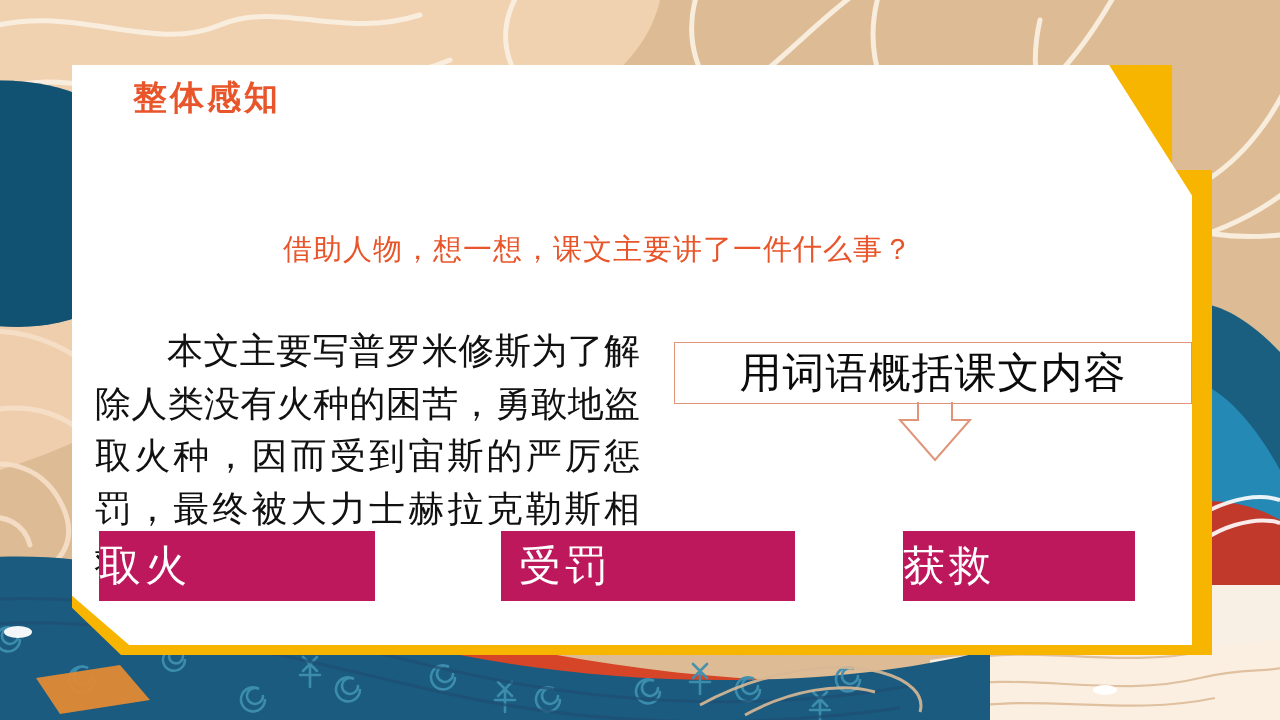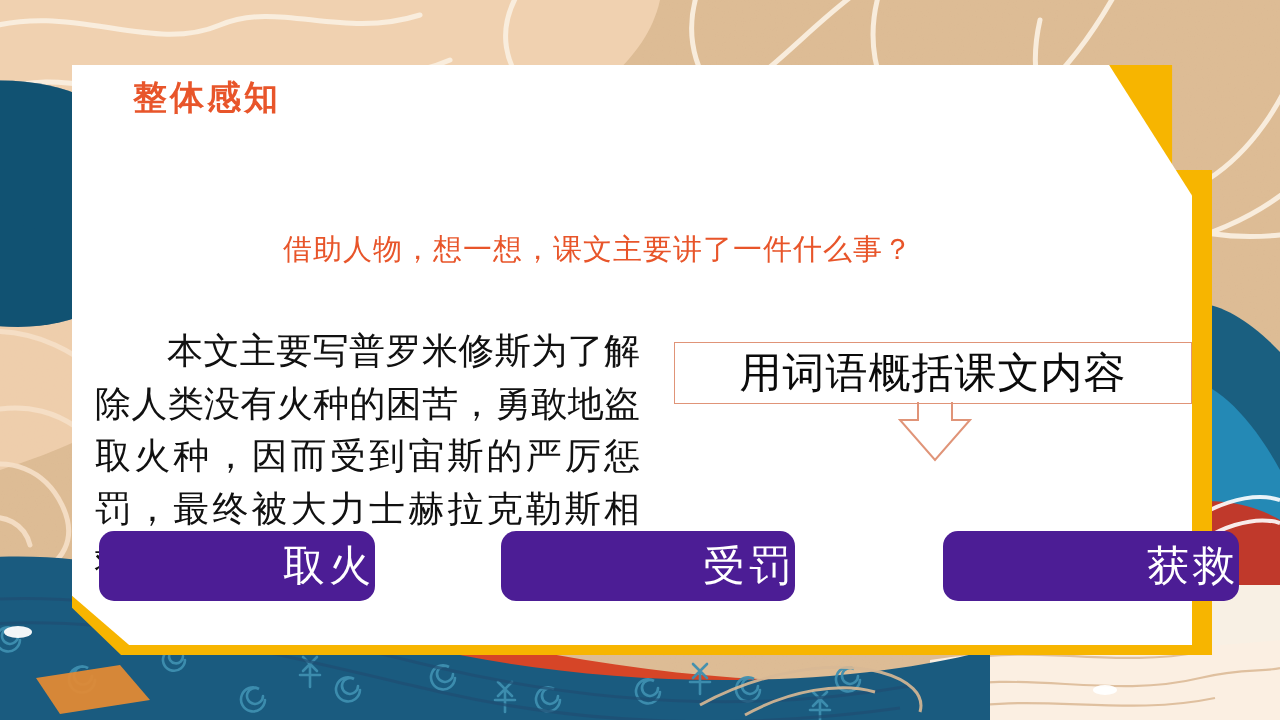--- a/index.html
+++ b/index.html
@@ -54,30 +54,30 @@
     font-size:42px;color:#0B0B0B;letter-spacing:1px;white-space:nowrap;
     font-family:"DejaVu Sans","Liberation Sans",sans-serif;
   }
   .arrow{
     position:absolute;left:880px;top:402px;width:110px;height:62px;
   }
 
   
   .chip{
     position:absolute;top:531px;height:70px;
-    background:#4c1d95;
-    display:flex;align-items:center;justify-content:flex-end;border-radius:15px;
+    background:#be185d;
+    display:flex;align-items:center;justify-content:flex-start;
   }
   .chip-label{
     font-size:42px;color:#FFFFFF;letter-spacing:4px;white-space:nowrap;
     font-family:"DejaVu Sans","Liberation Sans",sans-serif;
   }
   .chip-1{left:99px;width:276px;}
   .chip-2{left:501px;width:276px;padding-left:18px;}
-  .chip-3{left:943px;width:256px;padding-left:40px;}
+  .chip-3{left:903px;width:232px;}
 </style>
 </head>
 <body>
 
 <svg id="bg" viewBox="0 0 1280 720" preserveAspectRatio="none">
   <defs>
     <clipPath id="clipAll">
         <rect x="0" y="0" width="1280" height="720"></rect>
       </clipPath>
     <filter id="grain">

